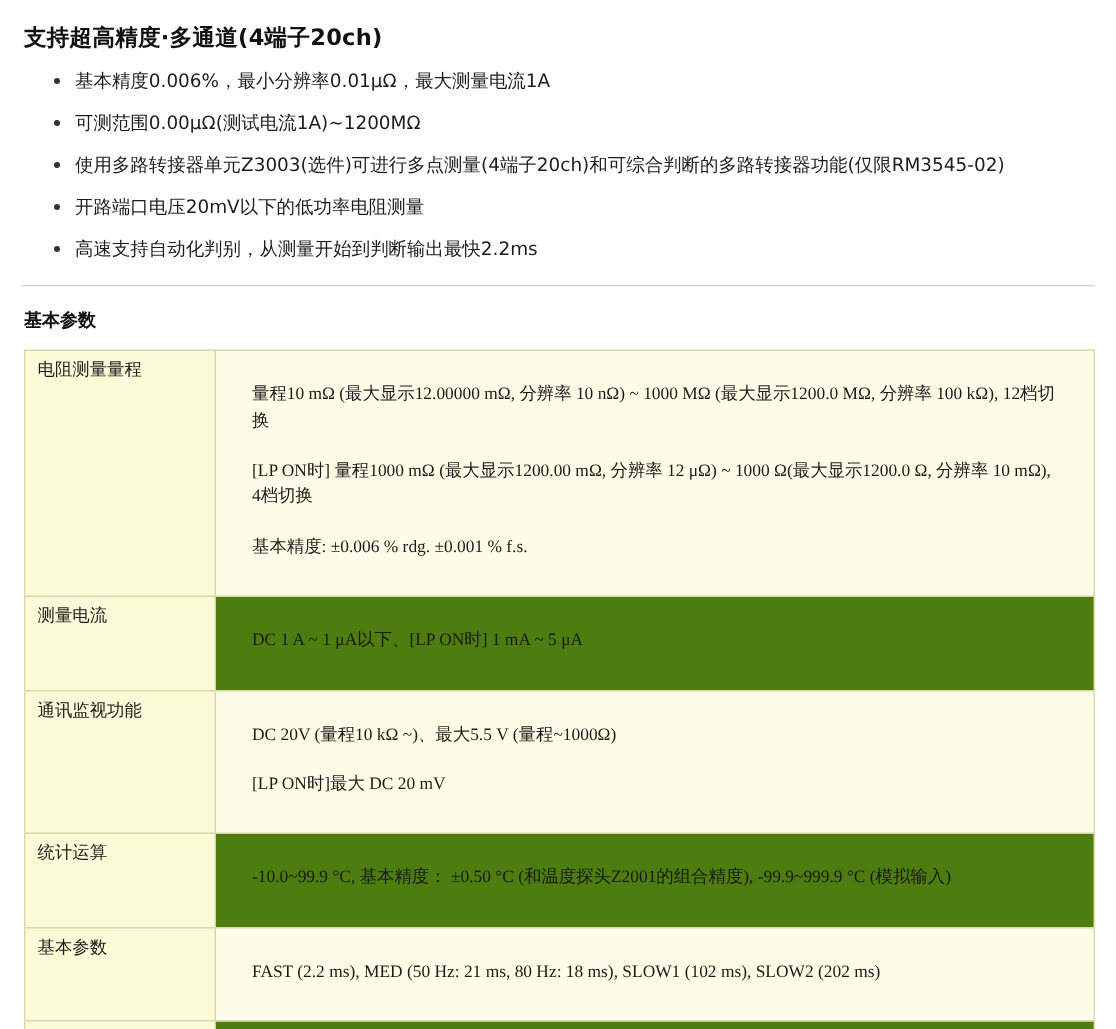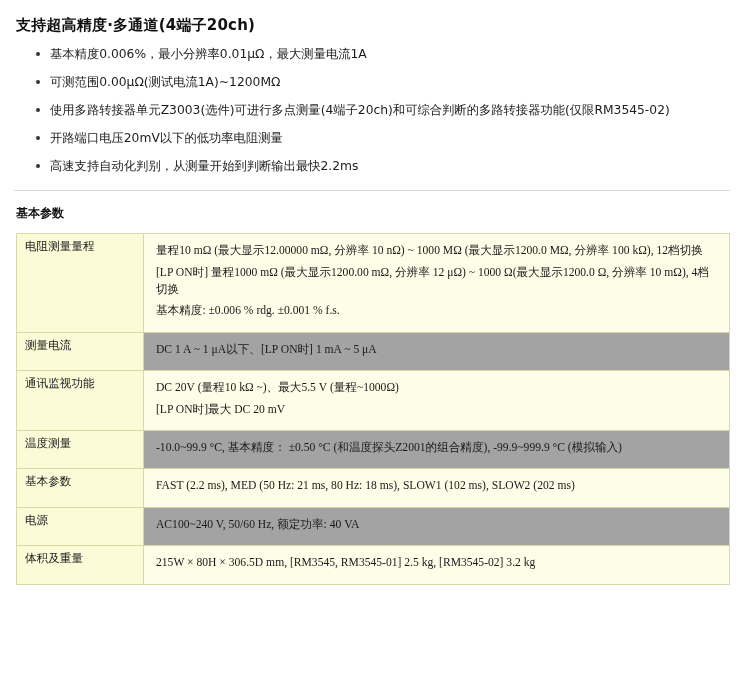--- a/index.html
+++ b/index.html
@@ -74,28 +74,28 @@
     line-height: 1.5;
     font-family: Liberation Serif, serif;
   }
   table.spec td.label {
     width: 110px;
     background: #fbfbd8;
     color: #1a1a1a;
     white-space: nowrap;
   }
   table.spec td.value {
-    background: #a3a3a3;
+    background: #4d7c0f;
     color: #1a1a1a;
   }
   table.spec tr:nth-child(odd) td.value {
     background: #fdfde8;
   }
   .value div {
-    margin: 4px;
+    margin: 16px;
   }
 </style>
 </head>
 <body>
 
 <div class="page">
 
   <div class="headline">支持超高精度·多通道(4端子20ch)</div>
 
   <ul class="feature-list">
@@ -127,21 +127,21 @@
         </td>
       </tr>
       <tr>
         <td class="label">通讯监视功能</td>
         <td class="value">
           <div>DC 20V (量程10 kΩ ~)、最大5.5 V (量程~1000Ω)</div>
           <div>[LP ON时]最大 DC 20 mV</div>
         </td>
       </tr>
       <tr>
-        <td class="label">温度测量</td>
+        <td class="label">统计运算</td>
         <td class="value">
           <div>-10.0~99.9 °C, 基本精度： ±0.50 °C (和温度探头Z2001的组合精度), -99.9~999.9 °C (模拟输入)</div>
         </td>
       </tr>
       <tr>
         <td class="label">基本参数</td>
         <td class="value">
           <div>FAST (2.2 ms), MED (50 Hz: 21 ms, 80 Hz: 18 ms), SLOW1 (102 ms), SLOW2 (202 ms)</div>
         </td>
       </tr>

